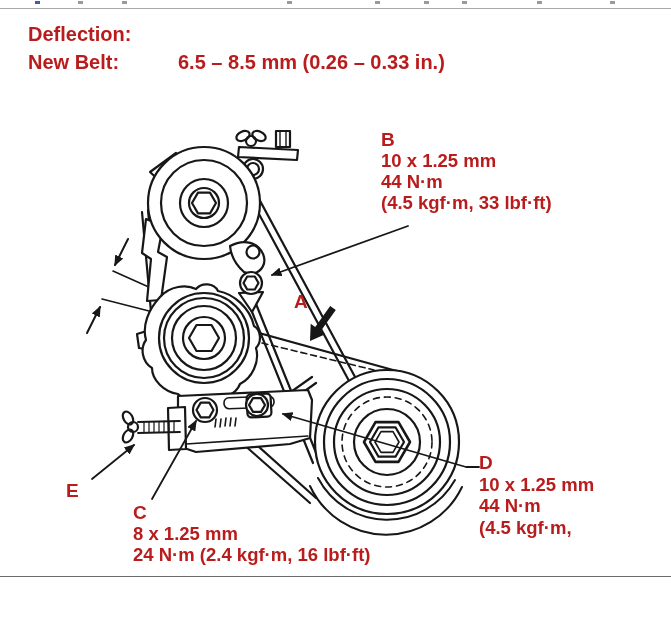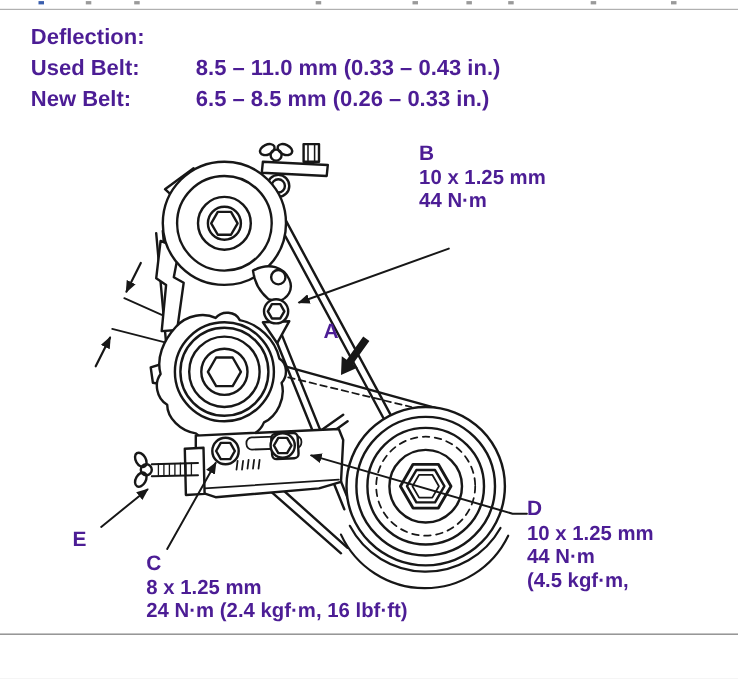--- a/index.html
+++ b/index.html
@@ -1,18 +1,18 @@
 <!DOCTYPE html>
 <html><head>
 <meta charset="utf-8">
 <style>
   html,body{margin:0;padding:0;background:#e8e8e8;}
   .canvas{
     position:relative;width:671px;height:617px;background:#fff;
-    overflow:hidden;font-family:"Liberation Sans",sans-serif;color:#4c1d95;
+    overflow:hidden;font-family:"Liberation Sans",sans-serif;color:#b91c1c;
   }
   .top-strip{position:absolute;left:0;top:0;width:671px;height:10px;}
   .speck{position:absolute;top:1px;width:5px;height:3px;}
   .hairline{position:absolute;left:0;width:671px;}
   .hairline.top{top:8px;border-top:1.5px solid #a8a8a8;}
   .hairline.bottom{top:576px;border-top:1.6px solid #6b6b6b;}
   .spec-header{position:absolute;left:28px;top:20px;font-size:20px;font-weight:bold;line-height:28px;white-space:nowrap;}
   .spec-row .lbl{display:inline-block;width:150px;}
   svg{position:absolute;left:0;top:0;}
   .callout{position:absolute;font-weight:bold;font-size:18.5px;line-height:21px;white-space:nowrap;}
@@ -36,23 +36,20 @@
       <div class="speck" style="left: 375px; background: rgb(154, 154, 154);"></div>
       <div class="speck" style="left: 424px; background: rgb(154, 154, 154);"></div>
       <div class="speck" style="left: 462px; background: rgb(154, 154, 154);"></div>
       <div class="speck" style="left: 537px; background: rgb(154, 154, 154);"></div>
       <div class="speck" style="left: 610px; background: rgb(154, 154, 154);"></div>
     </div>
   <div class="hairline top"></div>
 
   <div class="spec-header">
     <div>Deflection:</div>
-    <div class="spec-row">
-      <span class="lbl">Used Belt:</span><span>8.5 – 11.0 mm (0.33 – 0.43 in.)</span>
-    </div>
     <div class="spec-row">
       <span class="lbl">New Belt:</span><span>6.5 – 8.5 mm (0.26 – 0.33 in.)</span>
     </div>
   </div>
 
   <svg width="671" height="617" viewBox="0 0 671 617">
     <defs>
       <marker id="ah" markerWidth="11" markerHeight="9" refX="9.5" refY="4.5" orient="auto" markerUnits="userSpaceOnUse">
         <path d="M0,0 L11,4.5 L0,9 Z" fill="#171717"></path>
       </marker>
@@ -157,20 +154,21 @@
   </svg>
 
   <div class="callout co-a">
     <div class="co-label">A</div>
   </div>
 
   <div class="callout co-b">
     <div class="co-label">B</div>
     <div>10 x 1.25 mm</div>
     <div>44 N·m</div>
+    <div>(4.5 kgf·m, 33 lbf·ft)</div>
   </div>
 
   <div class="callout co-c">
     <div class="co-label">C</div>
     <div>8 x 1.25 mm</div>
     <div>24 N·m (2.4 kgf·m, 16 lbf·ft)</div>
   </div>
 
   <div class="callout co-d">
     <div class="co-label">D</div>

